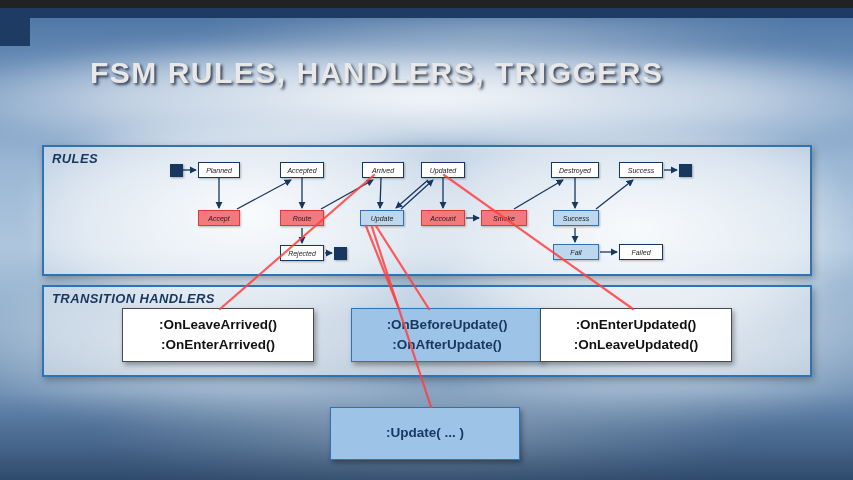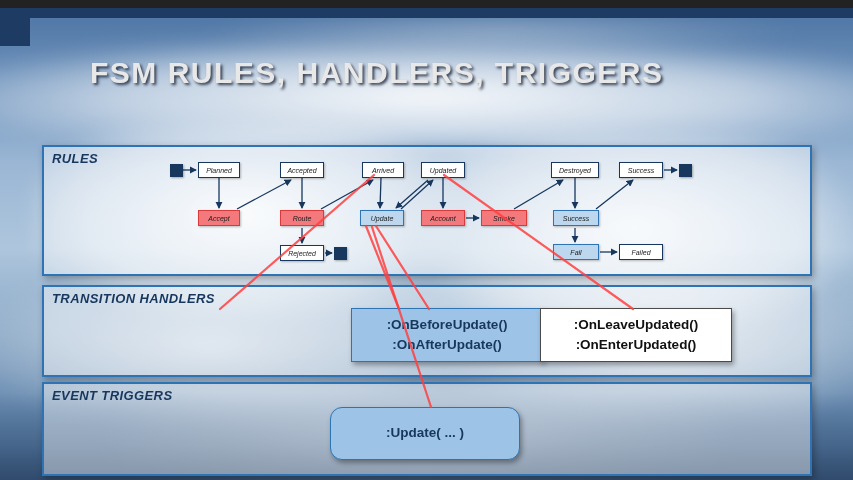--- a/index.html
+++ b/index.html
@@ -55,21 +55,21 @@
     position:absolute;width:192px;height:54px;box-sizing:border-box;
     display:flex;flex-direction:column;justify-content:center;text-align:center;
     font-weight:700;font-size:13.5px;line-height:1.5;
     background:#fff;border:1px solid #4a4a4a;color:#111;
     box-shadow:2px 3px 5px rgba(0,0,0,.35);
   }
   .hbox.blue{background:#9DC3E6;border:1px solid #2E74B5;color:#17375E;}
   #hbox-arrived{left:122px;top:300px;}
   #hbox-update{left:351px;top:300px;text-align:center;}
   #hbox-updated{left:540px;top:300px;}
-  #tbox-update{left:330px;top:399px;width:190px;height:53px;border-radius:12px;}
+  #tbox-update{left:330px;top:399px;width:190px;height:53px;}
 
   #red-overlay{position:absolute;left:0;top:0;pointer-events:none;z-index:50;}
 </style>
 </head>
 <body>
 
 <div id="stage">
 
   <div class="cloud c1"></div>
   <div class="cloud c7"></div>
@@ -135,32 +135,33 @@
 
     <div class="node" style="left:236px;top:98px;width:44px">Rejected</div>
     <div class="node blue" style="left:509px;top:97px;width:46px">Fail</div>
     <div class="node" style="left:575px;top:97px;width:44px">Failed</div>
   </div>
 
   <div class="panel" id="panel-handlers">
     <div class="panel-label">TRANSITION HANDLERS</div>
   </div>
 
+  <div class="hbox" id="hbox-arrived">
+    <div>:OnLeaveArrived()</div>
+    <div>:OnEnterArrived()</div>
+  </div>
   <div class="hbox blue" id="hbox-update">
     <div>:OnBeforeUpdate()</div>
     <div>:OnAfterUpdate()</div>
   </div>
   <div class="hbox" id="hbox-updated">
+    <div>:OnEnterUpdated()</div>
     <div>:OnLeaveUpdated()</div>
-    <div>:OnEnterUpdated()</div>
   </div>
 
-  <div class="panel" id="panel-triggers">
-    <div class="panel-label">EVENT TRIGGERS</div>
-  </div>
 
   <div class="hbox blue" id="tbox-update">
     <div>:Update( ... )</div>
   </div>
 
   <svg id="red-overlay" width="853" height="480" viewBox="0 0 853 480">
     <g stroke="#FF4040" stroke-width="2.2" stroke-opacity="0.85" stroke-linecap="round">
       <line x1="374" y1="167" x2="220" y2="301"></line>
       <line x1="366" y1="218" x2="399" y2="301"></line>
       <line x1="376" y1="218" x2="429" y2="301"></line>

